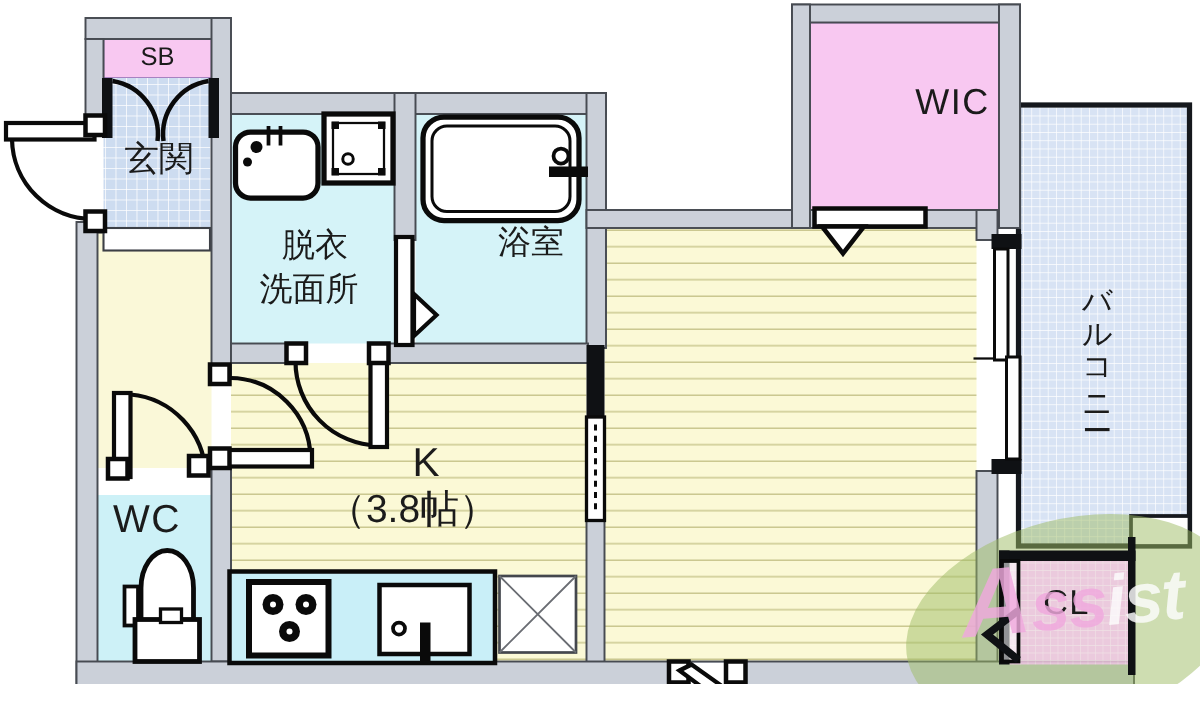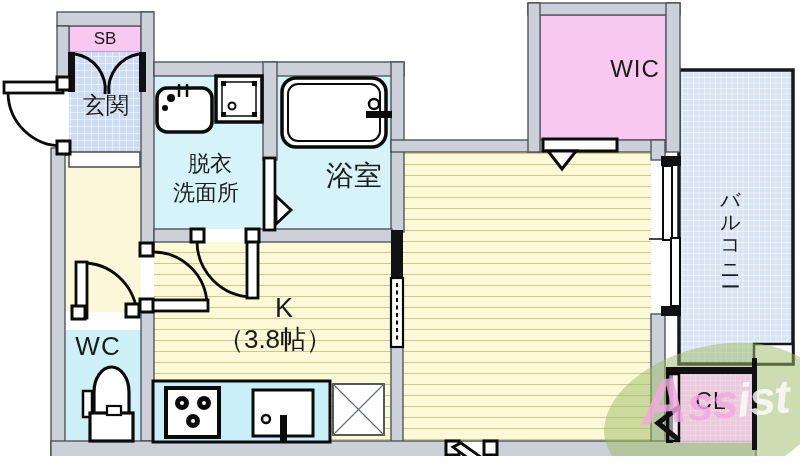--- a/index.html
+++ b/index.html
@@ -11,21 +11,21 @@
   .plan svg{position:absolute;left:0;top:0;}
   .lbl{
     position:absolute;color:#1b1b1b;white-space:nowrap;
     transform:translate(-50%,-50%);line-height:1.1;text-align:center;
     font-family:"Liberation Sans","DejaVu Sans",sans-serif;
   }
   .lbl-sb{left:105px;top:39px;font-size:17px;}
   .lbl-genkan{left:106px;top:106px;font-size:23px;}
   .lbl-datsui1{left:210px;top:164px;font-size:22px;}
   .lbl-datsui2{left:206px;top:193px;font-size:22px;font-family:Liberation Serif, serif;}
-  .lbl-bath{left:354px;top:176px;font-size:28px;}
+  .lbl-bath{left:354px;top:162px;font-size:22px;}
   .lbl-wic{left:598px;top:69px;font-size:24px;letter-spacing:1px;margin-left:37px;}
   .lbl-balcony{
     left:731px;top:228px;font-size:20px;letter-spacing:2px;
     writing-mode:vertical-rl;text-orientation:upright;
   }
   .lbl-living{left:534px;top:286px;font-size:27px;letter-spacing:2px;}
   .lbl-living-size{left:535px;top:318px;font-size:22px;}
   .lbl-k{left:284px;top:309px;font-size:27px;}
   .lbl-k-size{left:275px;top:339px;font-size:26px;}
   .lbl-wc{left:98px;top:346px;font-size:26px;letter-spacing:1px;}

